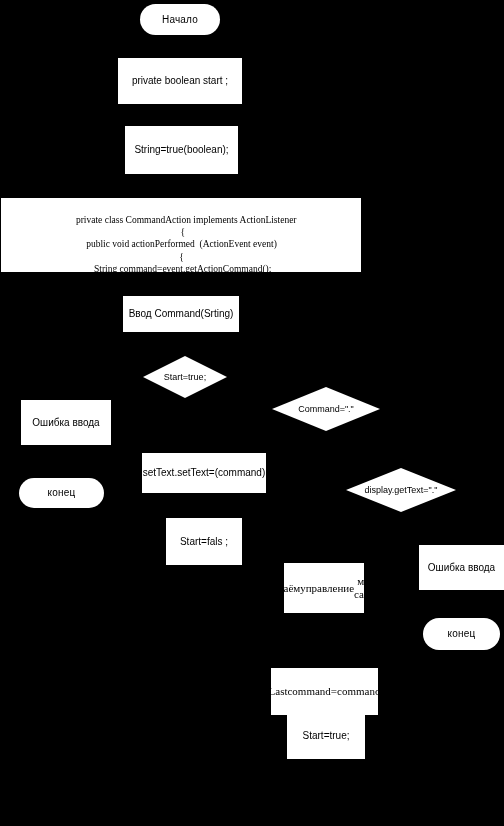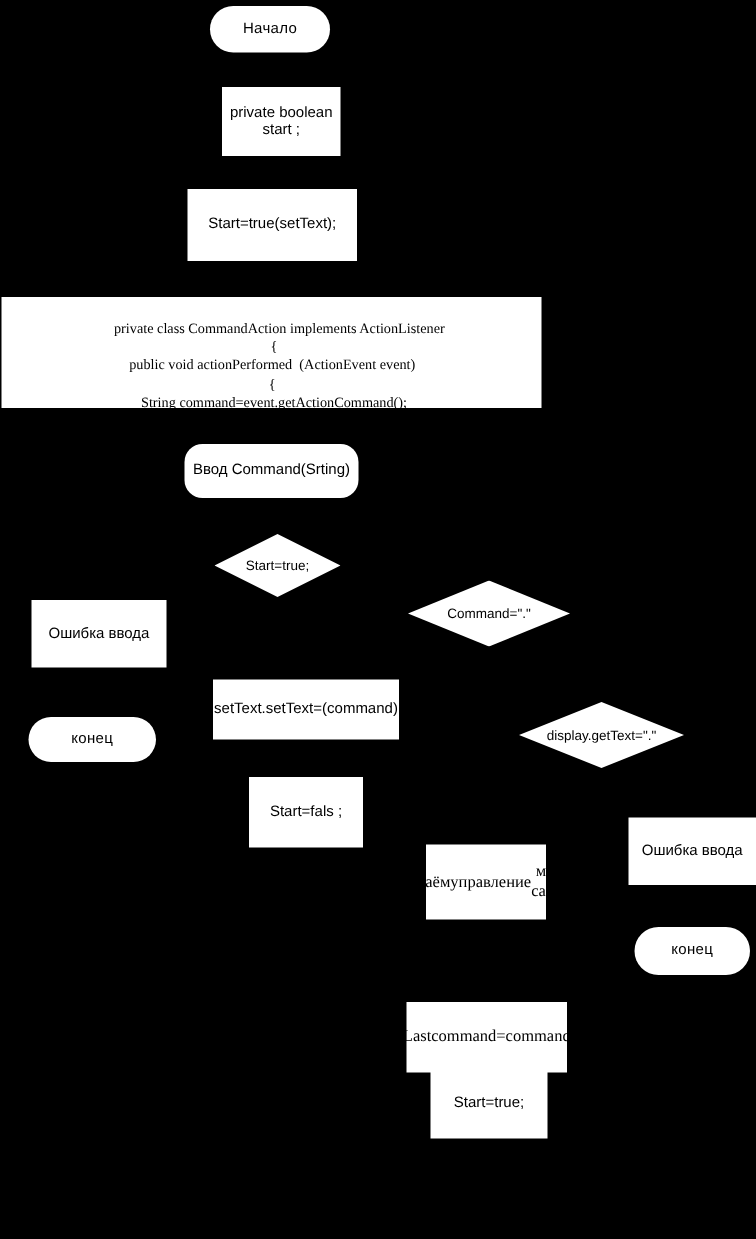--- a/index.html
+++ b/index.html
@@ -82,37 +82,37 @@
 </style>
 </head>
 <body>
 
 <div id="canvas">
 
   <div class="node terminator" style="left:140px; top:4px; width:80px; height:31px;">
     <span>Начало</span>
   </div>
 
-  <div class="node process" style="left:148px; top:58px; width:79px; height:46px;">
+  <div class="node process" style="left:118px; top:58px; width:124px; height:46px;">
     <span>private boolean start ;</span>
   </div>
 
   <div class="node process" style="left:125px; top:126px; width:113px; height:48px;">
-    <span>Start=true(setText);</span>
+    <span>String=true(boolean);</span>
   </div>
 
   <div class="codeblock" style="left:1px; top:198px; width:360px; height:74px;text-align:center;">
     <span>private class CommandAction implements ActionListener
  {
 public void actionPerformed  (ActionEvent event)
 {
  String command=event.getActionCommand();</span>
   </div>
 
-  <div class="node process" style="left:123px; top:296px; width:116px; height:36px;border-radius:12px;">
+  <div class="node process" style="left:123px; top:296px; width:116px; height:36px;">
     <span>Ввод Command(Srting)</span>
   </div>
 
   <div class="decision" style="left:143px; top:356px; width:84px; height:42px;">
     <svg class="diamond-shape" viewBox="0 0 84 42" preserveAspectRatio="none">
       <polygon points="42,0 84,21 42,42 0,21" fill="#ffffff"></polygon>
     </svg>
     <div class="diamond-label">Start=true;</div>
   </div>
 

